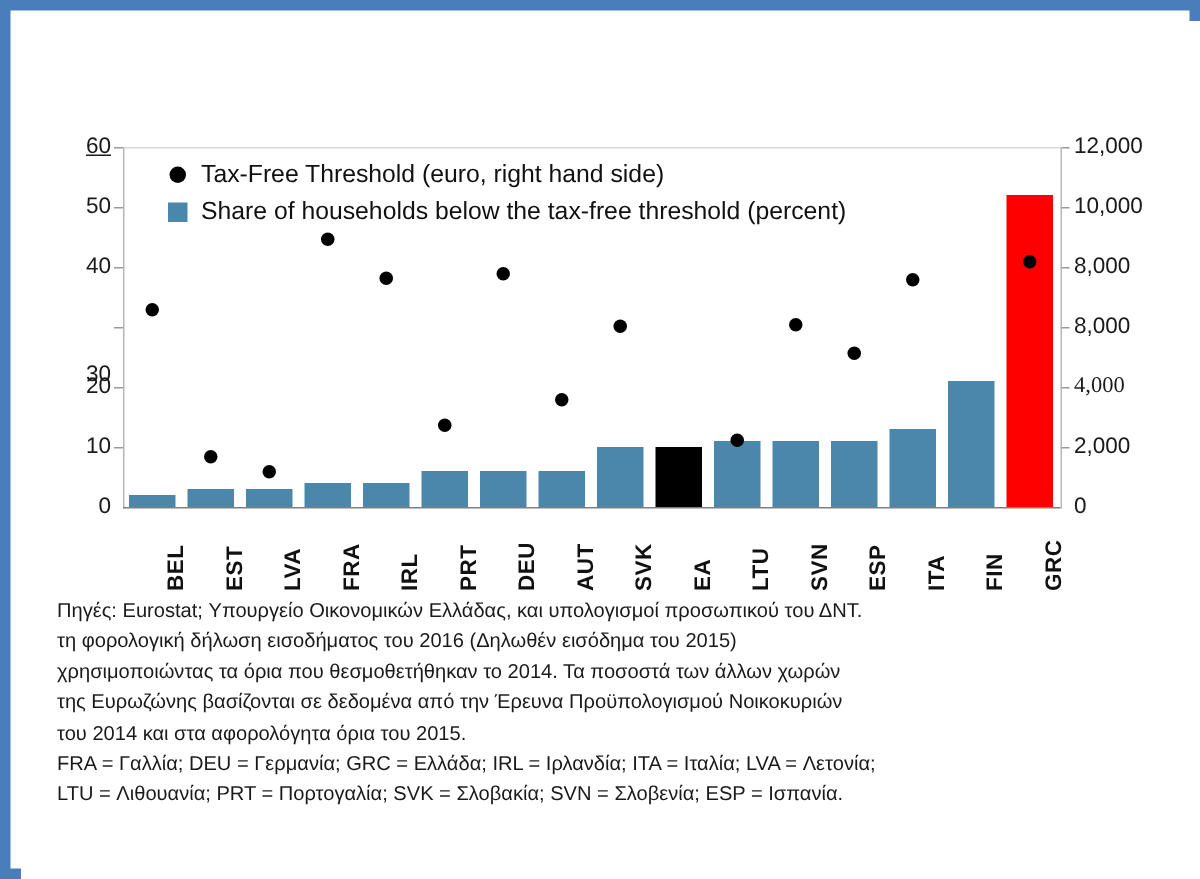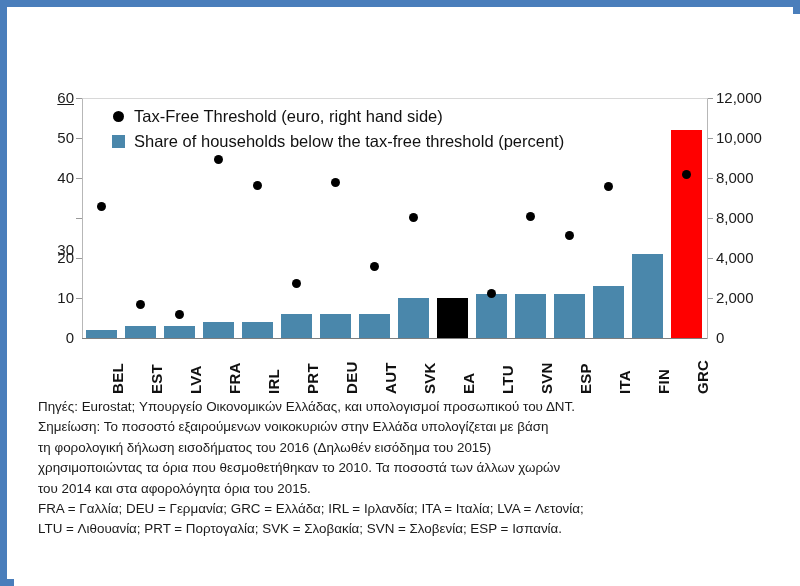--- a/index.html
+++ b/index.html
@@ -116,21 +116,21 @@
       </div>
     <div id="axis-right">
         <div class="yr" style="top: 74px;">12,000</div>
         <div class="tickR" style="top: 82px;"></div>
         <div class="yr" style="top: 114px;">10,000</div>
         <div class="tickR" style="top: 122px;"></div>
         <div class="yr" style="top: 154px;">8,000</div>
         <div class="tickR" style="top: 162px;"></div>
         <div class="yr" style="top: 194px;">8,000</div>
         <div class="tickR" style="top: 202px;"></div>
-        <div class="yr" style="top: 234px;">4,000</div>
+        <div class="yr" style="top: 234px; font-family: Liberation Serif, serif;">4,000</div>
         <div class="tickR" style="top: 242px;"></div>
         <div class="yr" style="top: 274px;">2,000</div>
         <div class="tickR" style="top: 282px;"></div>
         <div class="yr" style="top: 314px;">0</div>
       </div>
 
     <div class="plot"></div>
     <div class="baseline"></div>
 
     <div class="bars" id="bars-host">
@@ -193,22 +193,22 @@
         <span class="lgtext">Tax-Free Threshold (euro, right hand side)</span>
       </div>
       <div class="lgrow">
         <span class="lgswatch"></span>
         <span class="lgtext">Share of households below the tax-free threshold (percent)</span>
       </div>
     </div>
 
     <div class="notes" id="notes-host">
         <div>Πηγές: Eurostat; Υπουργείο Οικονομικών Ελλάδας, και υπολογισμοί προσωπικού του ΔΝΤ.</div>
-        <div>Σημείωση: Το ποσοστό εξαιρούμενων νοικοκυριών στην Ελλάδα υπολογίζεται με βάση</div>
         <div>τη φορολογική δήλωση εισοδήματος του 2016 (Δηλωθέν εισόδημα του 2015)</div>
-        <div>χρησιμοποιώντας τα όρια που θεσμοθετήθηκαν το 2010. Τα ποσοστά των άλλων χωρών</div>
+        <div>χρησιμοποιώντας τα όρια που θεσμοθετήθηκαν το 2014. Τα ποσοστά των άλλων χωρών</div>
+        <div>της Ευρωζώνης βασίζονται σε δεδομένα από την Έρευνα Προϋπολογισμού Νοικοκυριών</div>
         <div>του 2014 και στα αφορολόγητα όρια του 2015.</div>
         <div>FRA = Γαλλία; DEU = Γερμανία; GRC = Ελλάδα; IRL = Ιρλανδία; ITA = Ιταλία; LVA = Λετονία;</div>
         <div>LTU = Λιθουανία; PRT = Πορτογαλία; SVK = Σλοβακία; SVN = Σλοβενία; ESP = Ισπανία.</div>
       </div>
 
   </div>
 </div>
 
 </body></html>

